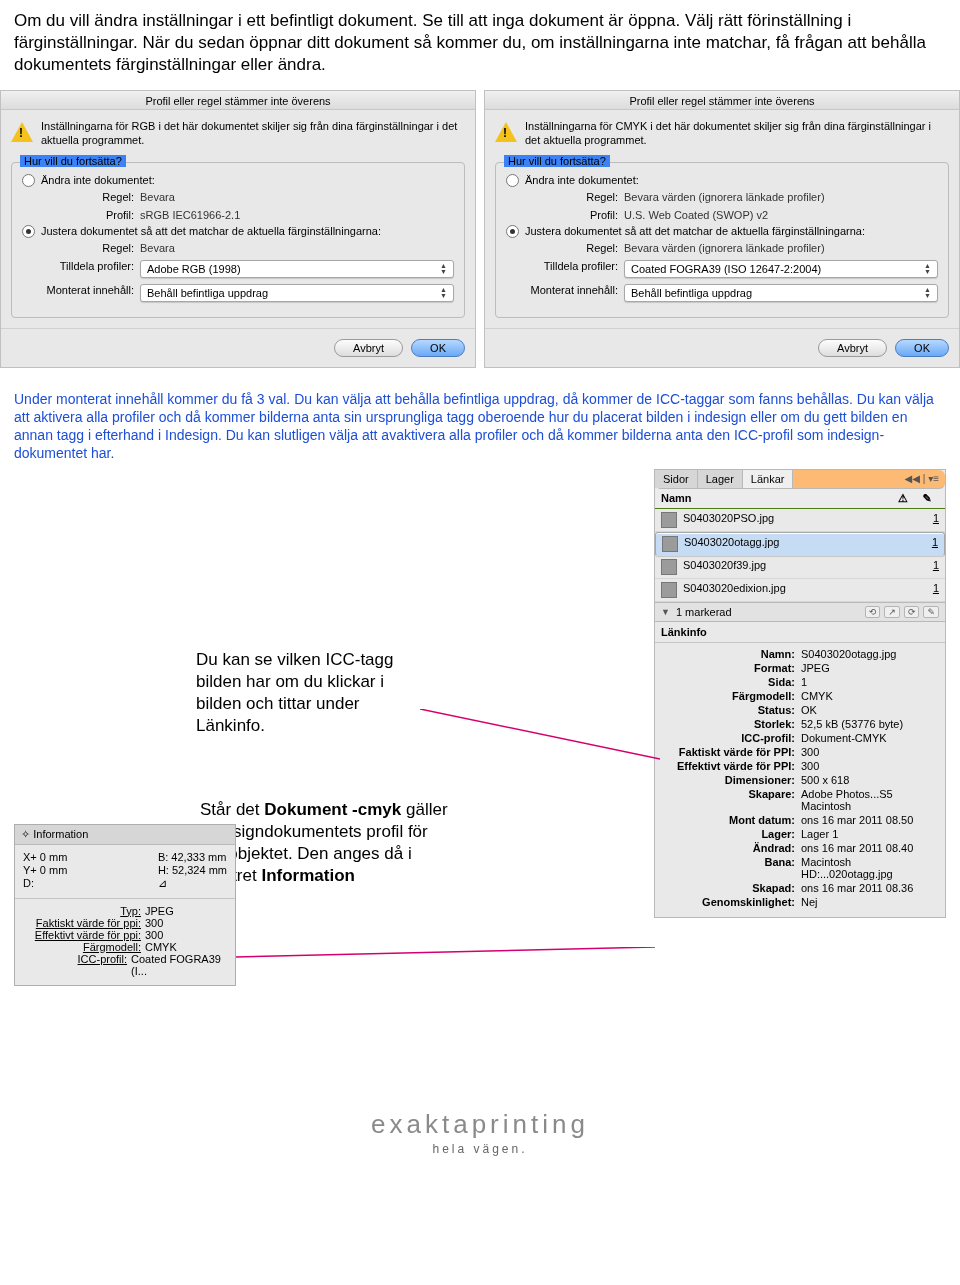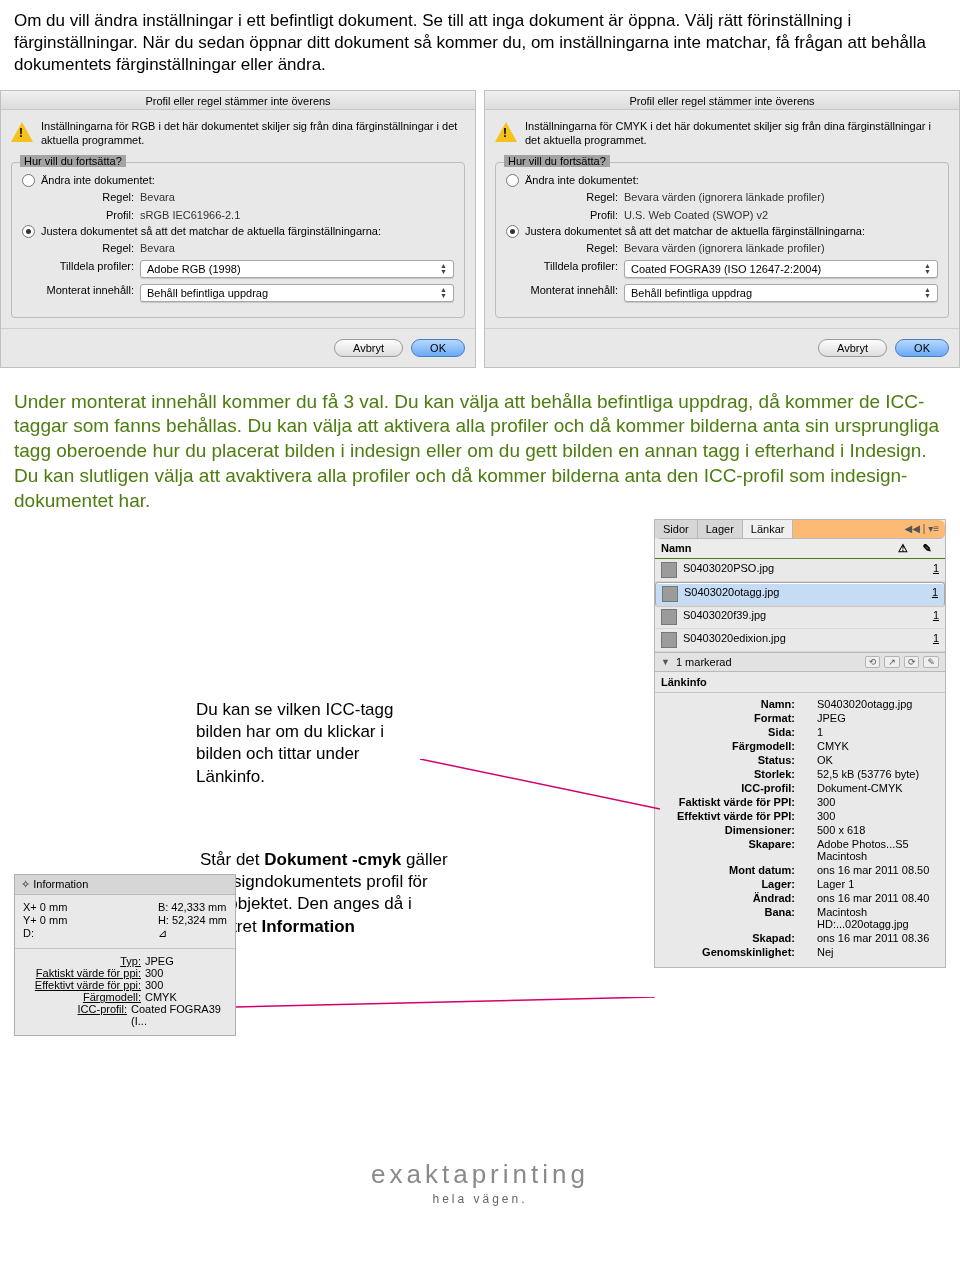--- a/index.html
+++ b/index.html
@@ -7,52 +7,52 @@
   .intro { font-size:17px; line-height:1.3; color:#000; }
   .dialogs { display:flex; gap:8px; padding:0 0 8px 0; margin-top:14px; }
   .dlg { flex:1; background:#e8e8e8; border:1px solid #c0c0c0; font-size:11px; color:#000; }
   .dlg-title { text-align:center; font-size:11px; padding:4px 0 2px 0; background:linear-gradient(#f0f0f0,#dcdcdc); border-bottom:1px solid #c7c7c7;}
   .dlg-body { padding:6px 10px 10px 10px; }
   .warnrow { display:flex; gap:8px; align-items:flex-start; padding:4px 0 10px 0;}
   .warnicon { width:0;height:0;border-left:11px solid transparent;border-right:11px solid transparent;border-bottom:20px solid #f5c21b; position:relative; margin-top:2px;}
   .warnicon::after{content:"!";position:absolute;left:-3px;top:4px;font-size:12px;font-weight:bold;color:#000;}
   .warntxt { flex:1; font-size:11px; line-height:1.25;}
   .group { position:relative; border:1px solid #bcbcbc; border-radius:4px; padding:10px 10px 12px 10px; margin-top:4px;}
-  .group-label { position:absolute; top:-8px; left:8px; background:#a3a3a3; padding:0 4px; font-size:11px;}
+  .group-label { position:absolute; top:-8px; left:8px; background:#3b82f6; padding:0 4px; font-size:11px;}
   .radiorow { display:flex; align-items:center; gap:6px; padding:1px 0;}
   .radio { width:11px;height:11px;border:1px solid #777;border-radius:50%;background:#fff;display:flex;align-items:center;justify-content:center;}
   .radio.on::after{content:"";width:5px;height:5px;background:#333;border-radius:50%;}
   .kv { display:flex; padding:3px 0; align-items:flex-start;}
   .kv .k{ width:112px; text-align:right; padding-right:6px;}
   .sel { flex:1; background:#fff; border:1px solid #a7a7a7; border-radius:3px; padding:2px 6px; display:flex; justify-content:space-between; align-items:center; box-shadow:inset 0 1px 0 #fff, 0 1px 1px rgba(0,0,0,.15);}
   .updn { display:flex; flex-direction:column; font-size:7px; line-height:6px; color:#444;}
   .btnrow { display:flex; justify-content:flex-end; gap:8px; padding:10px 10px 10px 0; background:#e8e8e8; border-top:1px solid #d0d0d0;}
   .btn { border:1px solid #9a9a9a; border-radius:11px; padding:2px 18px; font-size:11px; background:linear-gradient(#fdfdfd,#ddd);}
   .btn.primary{ background:linear-gradient(#b6d8ff,#6aa9f5); border-color:#4b7dc2;}
-  .para2 { font-size:19px; line-height:1.3; color:#4d7c0f; padding:14px 18px 6px 14px;}
+  .para2 { font-size:14px; line-height:1.3; color:#1d4ed8; padding:14px 18px 6px 14px;}
   .lower { position:relative; height:610px; }
   .links-panel { position:absolute; right:14px; top:0; width:290px; background:#e9e9e9; border:1px solid #b9b9b9; font-size:11px; }
   .tabbar { display:flex; border-bottom:1px solid #b9b9b9; background:#fdba74;border-radius:6px;}
   .tab { padding:3px 8px; border-right:1px solid #b9b9b9; background:#d6d6d6;}
   .tab.active{ background:#efefef;}
   .tabicons{ margin-left:auto; padding:3px 6px; color:#555; font-size:10px;}
   .hdr { display:flex; padding:3px 6px; border-bottom:1px solid #4d7c0f; background:#ececec; font-weight:bold;}
   .hdr .n{flex:1;} .hdr .c{width:24px;text-align:center;}
   .lrow{ display:flex; align-items:flex-start; padding:3px 6px; border-bottom:1px solid #d7d7d7;}
   .lrow.sel{ background:#c6dbf4;}
   .thumb{width:14px;height:14px;background:#9b9b9b;border:1px solid #777;margin-right:6px;}
   .lrow .fn{flex:1;}
   .lrow .ct{width:24px;text-align:right;text-decoration:underline;color:#000;}
   .marker{ display:flex; align-items:center; gap:6px; padding:3px 6px; border-top:1px solid #b9b9b9; border-bottom:1px solid #b9b9b9; background:#e2e2e2;}
   .tri{ color:#555; font-size:9px;}
   .mini{ display:flex; gap:4px; font-size:9px; color:#555;}
   .mini span{border:1px solid #b5b5b5;padding:0 3px;border-radius:2px;background:#efefef;}
   .linkinfo-title{ font-weight:bold; padding:4px 6px; border-bottom:1px solid #c5c5c5;}
   .info { padding:4px 8px 8px 8px;}
-  .info .irow{ display:flex; padding:1px 0;gap:16px;}
+  .info .irow{ display:flex; padding:1px 0;}
   .info .ik{ width:132px; text-align:right; padding-right:6px; font-weight:bold;}
   .info .iv{ flex:1;}
   .callout1{ position:absolute; left:184px; top:180px; width:230px; font-size:17px; line-height:1.3;margin-left:12px;}
   .callout2{ position:absolute; left:200px; top:330px; width:250px; font-size:17px; line-height:1.3;}
   .infopanel{ position:absolute; left:14px; top:355px; width:220px; border:1px solid #aeaeae; background:#e9e9e9; font-size:11px;}
   .infopanel .iptitle{ background:#d6d6d6; padding:3px 6px; border-bottom:1px solid #b9b9b9;}
   .infopanel .toprow{ display:flex; padding:6px 8px 2px 8px; justify-content:space-between;}
   .infopanel .toprow .col{display:flex;flex-direction:column;gap:1px;}
   .infopanel .divd{border-top:1px solid #c4c4c4;margin:6px 0;}
   .infopanel .plist{ padding:0 8px 8px 8px;}

